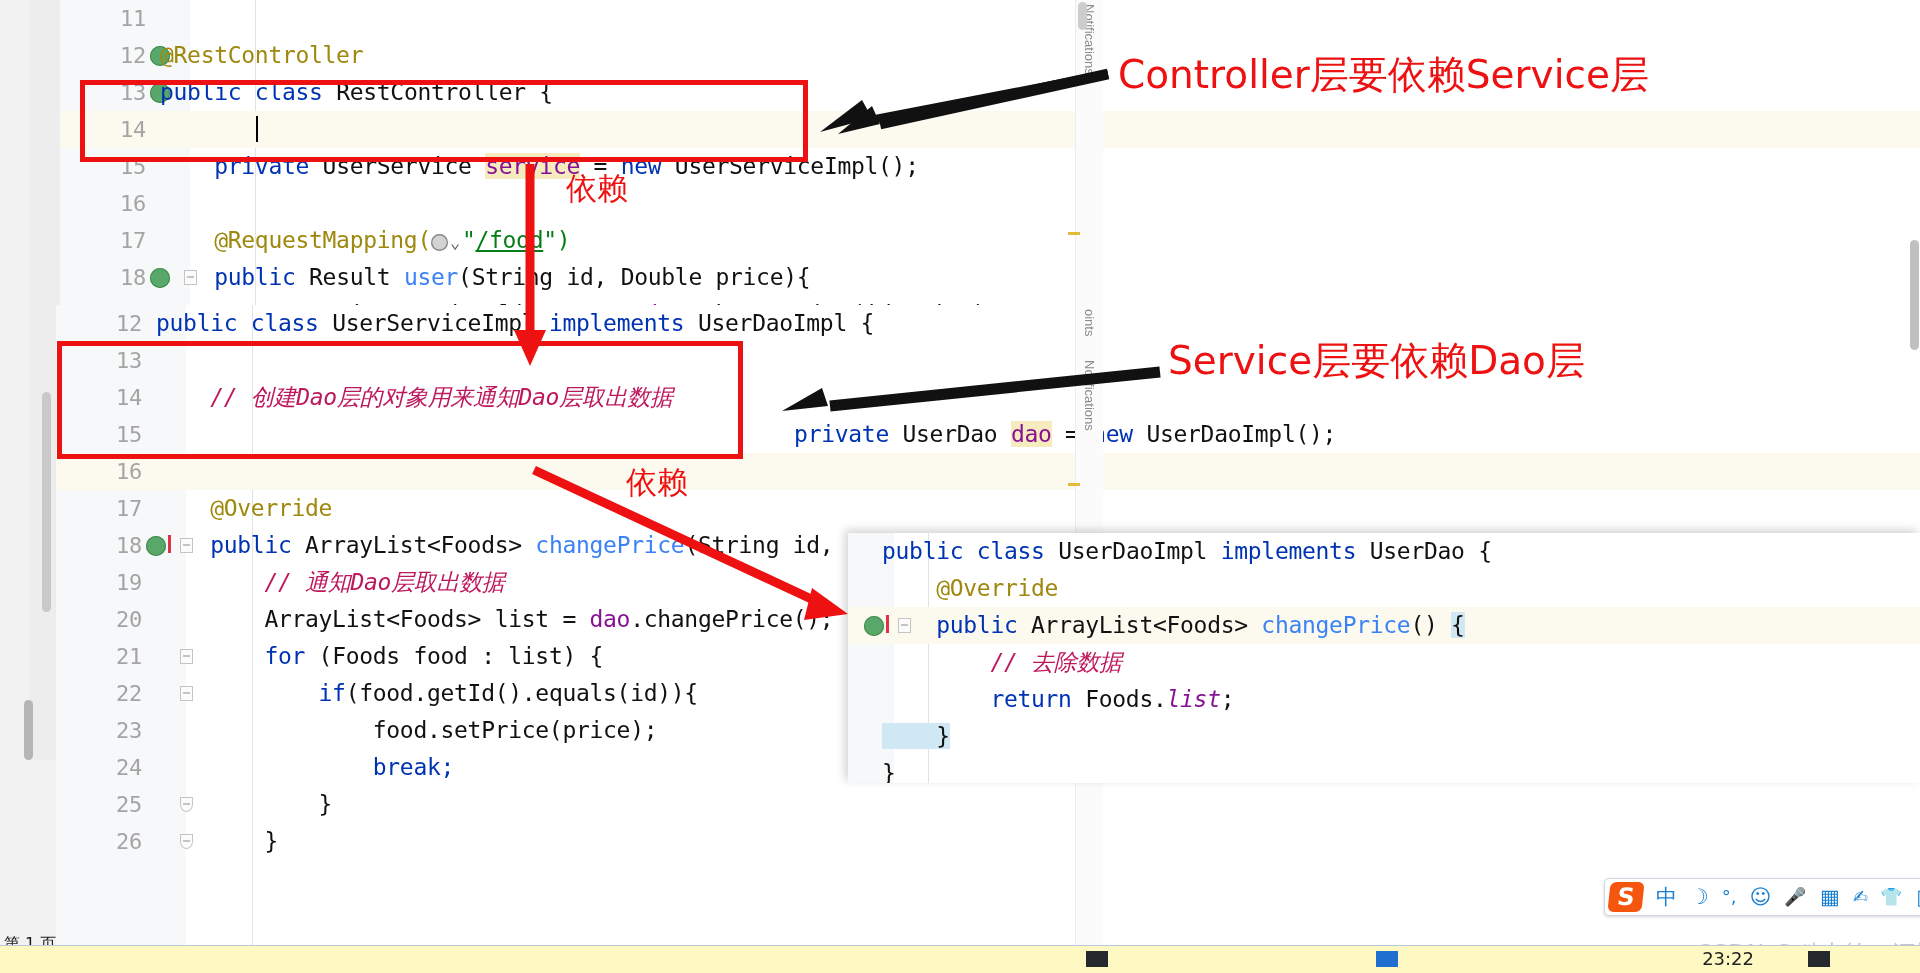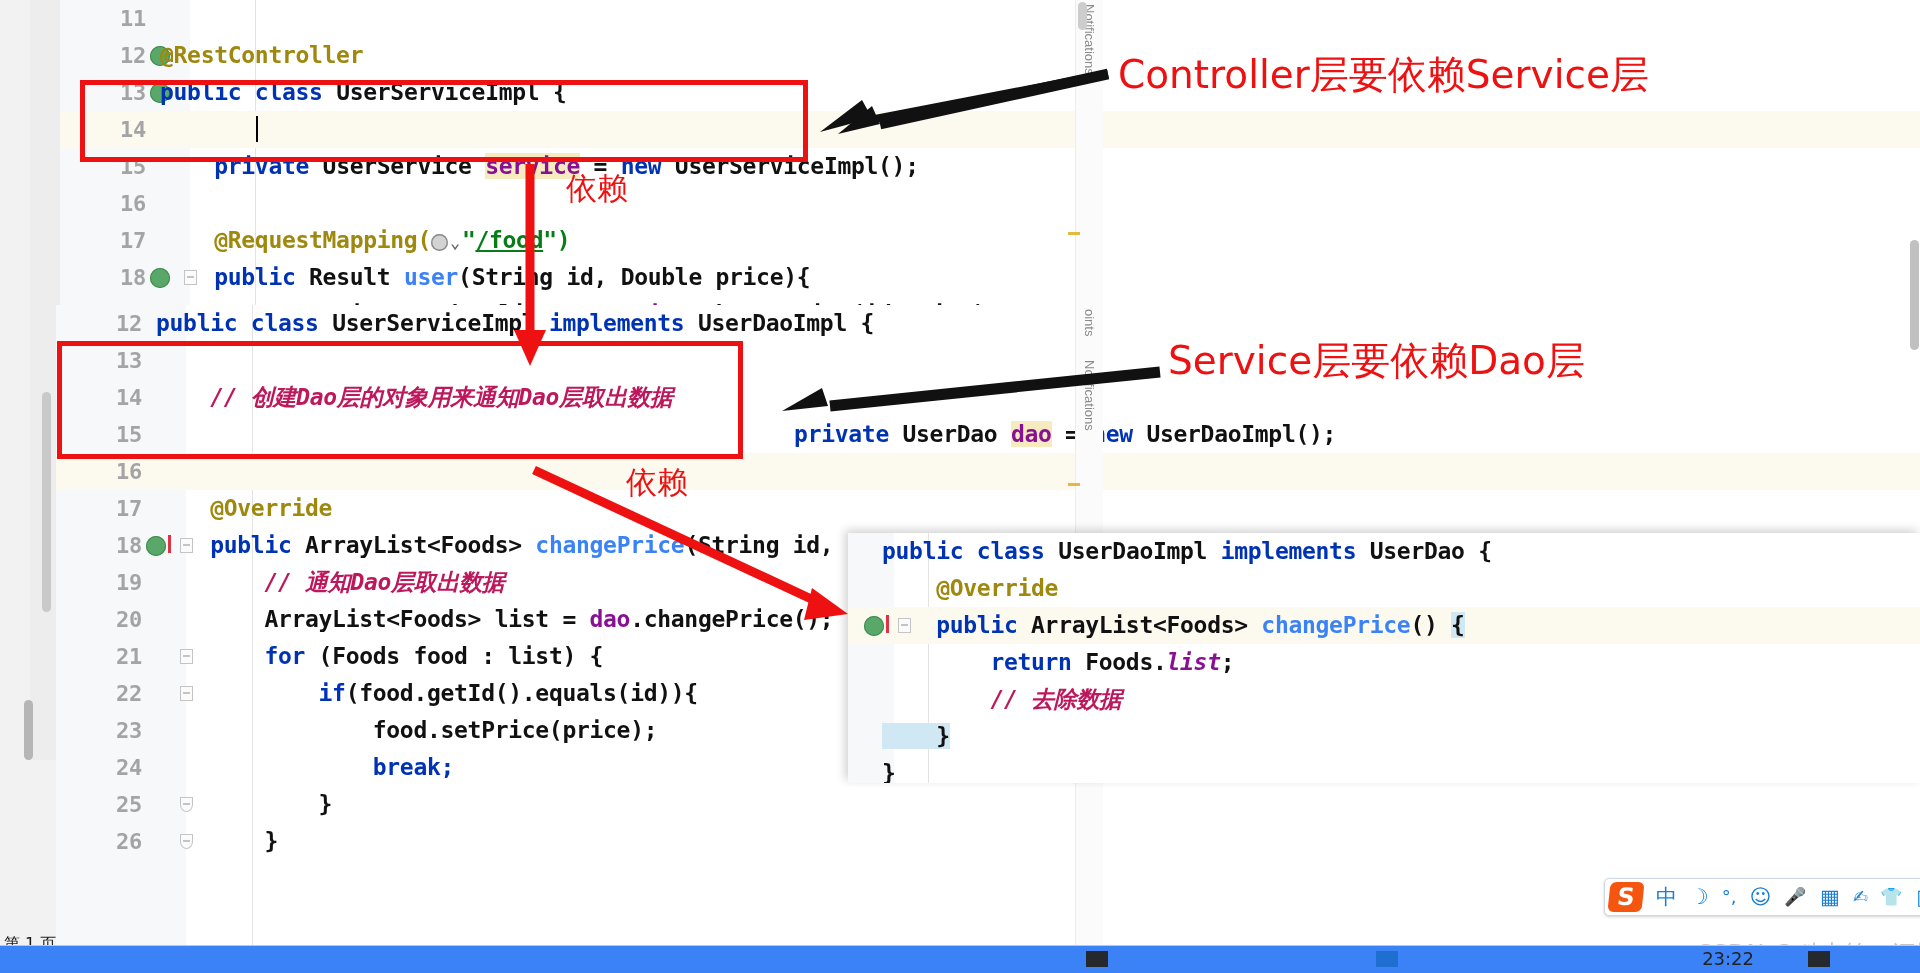--- a/index.html
+++ b/index.html
@@ -22,21 +22,21 @@
     background: #ffffff;
     overflow: hidden;
   }
   .gutter-strip {
     position: absolute;
     top: 0; bottom: 0;
     background: #f7f8fa;
   }
   .code-area {
     position: absolute;
-    top: 0; left: 0; right: 0; bottom: 0; font-weight: bold;
+    top: 0; left: 0; right: 0; bottom: 0;
   }
   .line {
     position: relative;
     height: 37px;
     line-height: 37px;
     white-space: pre;
     font-size: 23px;
     font-family: "DejaVu Sans Mono", monospace;
     letter-spacing: -0.3px;
   }
@@ -203,21 +203,21 @@
     position: absolute;
     color: #c6c6c6;
     font-size: 24px;
     font-family: "DejaVu Sans", sans-serif;
     white-space: nowrap;
   }
   .taskbar {
     position: absolute;
     left: 0; bottom: 0;
     width: 1920px; height: 28px;
-    background: #3b82f6;
+    background: #fef9c3;
     border-top: 1px solid #b9c9dc;
   }
   .tb-clock {
     position: absolute;
     right: 166px; top: 2px;
     color: #222;
     font-size: 18px;
     font-family: "DejaVu Sans", sans-serif;
   }
   .tb-btn {
@@ -254,21 +254,21 @@
   <div class="titlebar" style="left:60px; top:0; width:1860px; height:10px;"></div>
   <div class="leftpane" style="left:0; top:0; width:60px; height:973px; background:#f2f2f2;"></div>
   <div class="leftpane" style="left:30px; top:0; width:32px; height:760px; background:#ededed;"></div>
 
   <div class="editor" style="left:60px; top:0; width:1860px; height:312px;">
     <div class="gutter-strip" style="left:0; width:130px;"></div>
     <div class="indent-guide" style="left:195px;"></div>
     <div class="code-area" id="ed-controller">
         <div class="line" style="top: 0px;"><span class="ln" style="width: 86px;">11</span><span class="code" style="left: 100px;"></span></div>
         <div class="line" style="top: 0px;"><span class="ln" style="width: 86px;">12</span><span class="gicon circ-green" style="left: 90px;"></span><span class="code" style="left: 100px;"><span class="ann">@RestController</span></span></div>
-        <div class="line" style="top: 0px;"><span class="ln" style="width: 86px;">13</span><span class="gicon circ-green" style="left: 90px;"></span><span class="code" style="left: 100px;"><span class="kw">public </span><span class="kw">class </span><span>UserServiceImpl {</span></span></div>
+        <div class="line" style="top: 0px;"><span class="ln" style="width: 86px;">13</span><span class="gicon circ-green" style="left: 90px;"></span><span class="code" style="left: 100px;"><span class="kw">public </span><span class="kw">class </span><span>RestController {</span></span></div>
         <div class="line hl" style="top: 0px;"><span class="ln" style="width: 86px;">14</span><span class="code" style="left: 100px;"></span><span class="caret" style="left: 196px; top: 5px;"></span></div>
         <div class="line" style="top: 0px;"><span class="ln" style="width: 86px;">15</span><span class="code" style="left: 100px;"><span class="kw">    private </span><span>UserService </span><span class="fld sel">service</span><span> = </span><span class="kw">new </span><span>UserServiceImpl();</span></span></div>
         <div class="line" style="top: 0px;"><span class="ln" style="width: 86px;">16</span><span class="code" style="left: 100px;"></span></div>
         <div class="line" style="top: 0px;"><span class="ln" style="width: 86px;">17</span><span class="code" style="left: 100px;"><span class="ann">    @RequestMapping(</span><span class="globe"></span><span style="color: rgb(102, 102, 102); font-size: 17px; padding: 0px 2px;">⌄</span><span class="str">"</span><span class="url">/food</span><span class="str">")</span></span></div>
         <div class="line" style="top: 0px;"><span class="ln" style="width: 86px;">18</span><span class="gicon circ-green" style="left: 90px;"></span><span class="fold" style="left: 124px;"></span><span class="code" style="left: 100px;"><span class="kw">    public </span><span>Result </span><span class="fn">user</span><span>(String id, Double price){</span></span></div>
         <div class="line" style="top: 0px;"><span class="ln" style="width: 86px;">19</span><span class="code" style="left: 100px;"><span>        ArrayList&lt;Foods&gt; list = </span><span class="fld">service</span><span>.changePrice(id,price);</span></span></div>
       </div>
   </div>
 
   <div class="rail" style="left:1075px; top:0; height:312px; width:28px;">
@@ -309,22 +309,22 @@
   <div class="sb-thumb" style="left:1910px; top:240px; height:110px; background:#c0c0c0;"></div>
   <div class="sb-thumb" style="left:1078px; top:2px; height:28px; background:#cdcdcd;"></div>
 
   <div class="editor" style="left:848px; top:533px; width:1072px; height:250px; box-shadow:-3px -3px 9px rgba(0,0,0,.18);">
     <div class="gutter-strip" style="left:0; width:46px;"></div>
     <div class="indent-guide" style="left:80px;"></div>
     <div class="code-area" id="ed-dao" style="left:0;">
         <div class="line" style="top: 0px;"><span class="code" style="left: 34px;"><span class="kw">public </span><span class="kw">class </span><span>UserDaoImpl </span><span class="kw">implements </span><span>UserDao {</span></span></div>
         <div class="line" style="top: 0px;"><span class="code" style="left: 34px;"><span class="ann">    @Override</span></span></div>
         <div class="line hl" style="top: 0px;"><span class="gicon circ-green" style="left: 16px;"></span><span style="position: absolute; top: 8px; width: 3px; height: 18px; background: rgb(221, 51, 68); left: 38px;"></span><span class="fold" style="left: 50px;"></span><span class="code" style="left: 34px;"><span class="kw">    public </span><span>ArrayList&lt;Foods&gt; </span><span class="fn">changePrice</span><span>() </span><span class="selc">{</span></span></div>
+        <div class="line" style="top: 0px;"><span class="code" style="left: 34px;"><span class="cmt">        // 去除数据</span></span></div>
         <div class="line" style="top: 0px;"><span class="code" style="left: 34px;"><span class="kw">        return </span><span>Foods.</span><span class="fld" style="font-style: italic;">list</span><span>;</span></span></div>
-        <div class="line" style="top: 0px;"><span class="code" style="left: 34px;"><span class="cmt">        // 去除数据</span></span></div>
         <div class="line" style="top: 0px;"><span class="fold" style="left: 50px; border-radius: 0px 0px 50% 50%;"></span><span class="code" style="left: 34px;"><span class="selc">    }</span></span></div>
         <div class="line" style="top: 0px;"><span class="code" style="left: 34px;"><span>}</span></span></div>
       </div>
   </div>
 
   <div class="redbox" style="left:80px; top:80px; width:728px; height:82px;"></div>
   <div class="redbox" style="left:57px; top:341px; width:686px; height:118px;"></div>
 
   <svg class="overlay" viewBox="0 0 1920 973">
 

